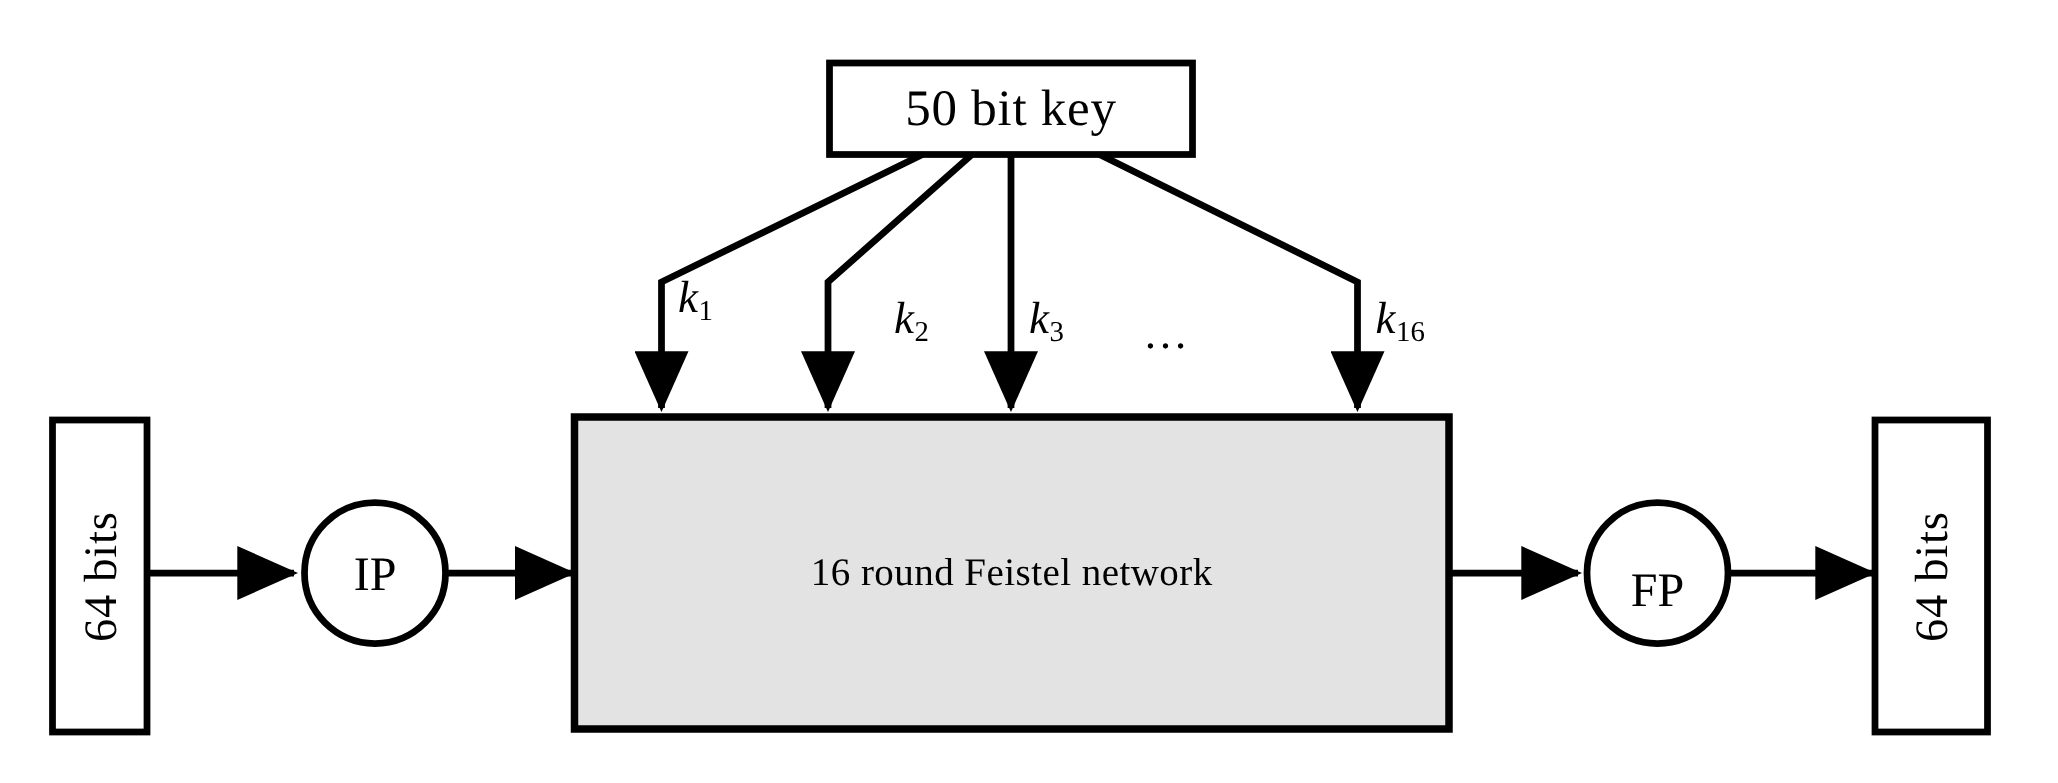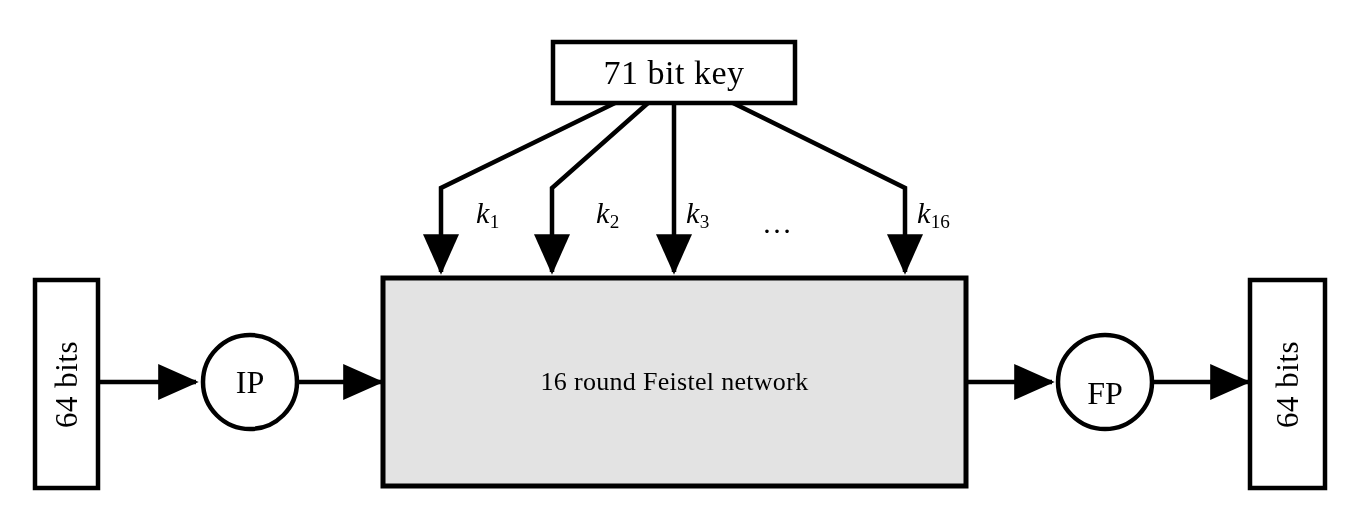--- a/index.html
+++ b/index.html
@@ -122,24 +122,24 @@
 
   <div class="lbl centerer" style="left:1058px; top:346px; width:94px; height:94px;">
     <span class="perm-label">FP</span>
   </div>
 
   <div class="lbl centerer" style="left:1250px; top:280px; width:75px; height:208px;">
     <span class="vert-label">64 bits</span>
   </div>
 
   <div class="lbl centerer" style="left:553px; top:42px; width:242px; height:61px;">
-    <span class="keybox-label">71  bit key</span>
+    <span class="keybox-label">50  bit key</span>
   </div>
 
-  <div class="lbl klabel" style="left:452px; top:198px;margin-left:24px;">
+  <div class="lbl klabel" style="left:452px; top:184px;">
     <span>k</span><sub>1</sub>
   </div>
 
   <div class="lbl klabel" style="left:596px; top:198px;">
     <span>k</span><sub>2</sub>
   </div>
 
   <div class="lbl klabel" style="left:686px; top:198px;text-align:center;">
     <span>k</span><sub>3</sub>
   </div>

